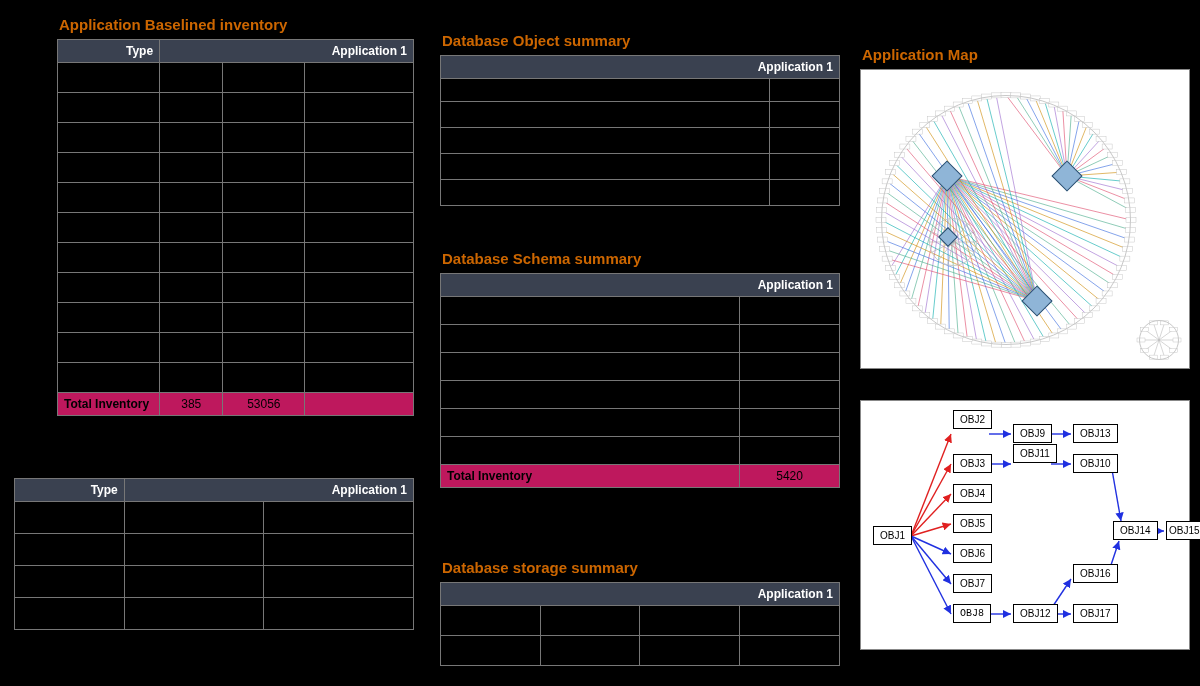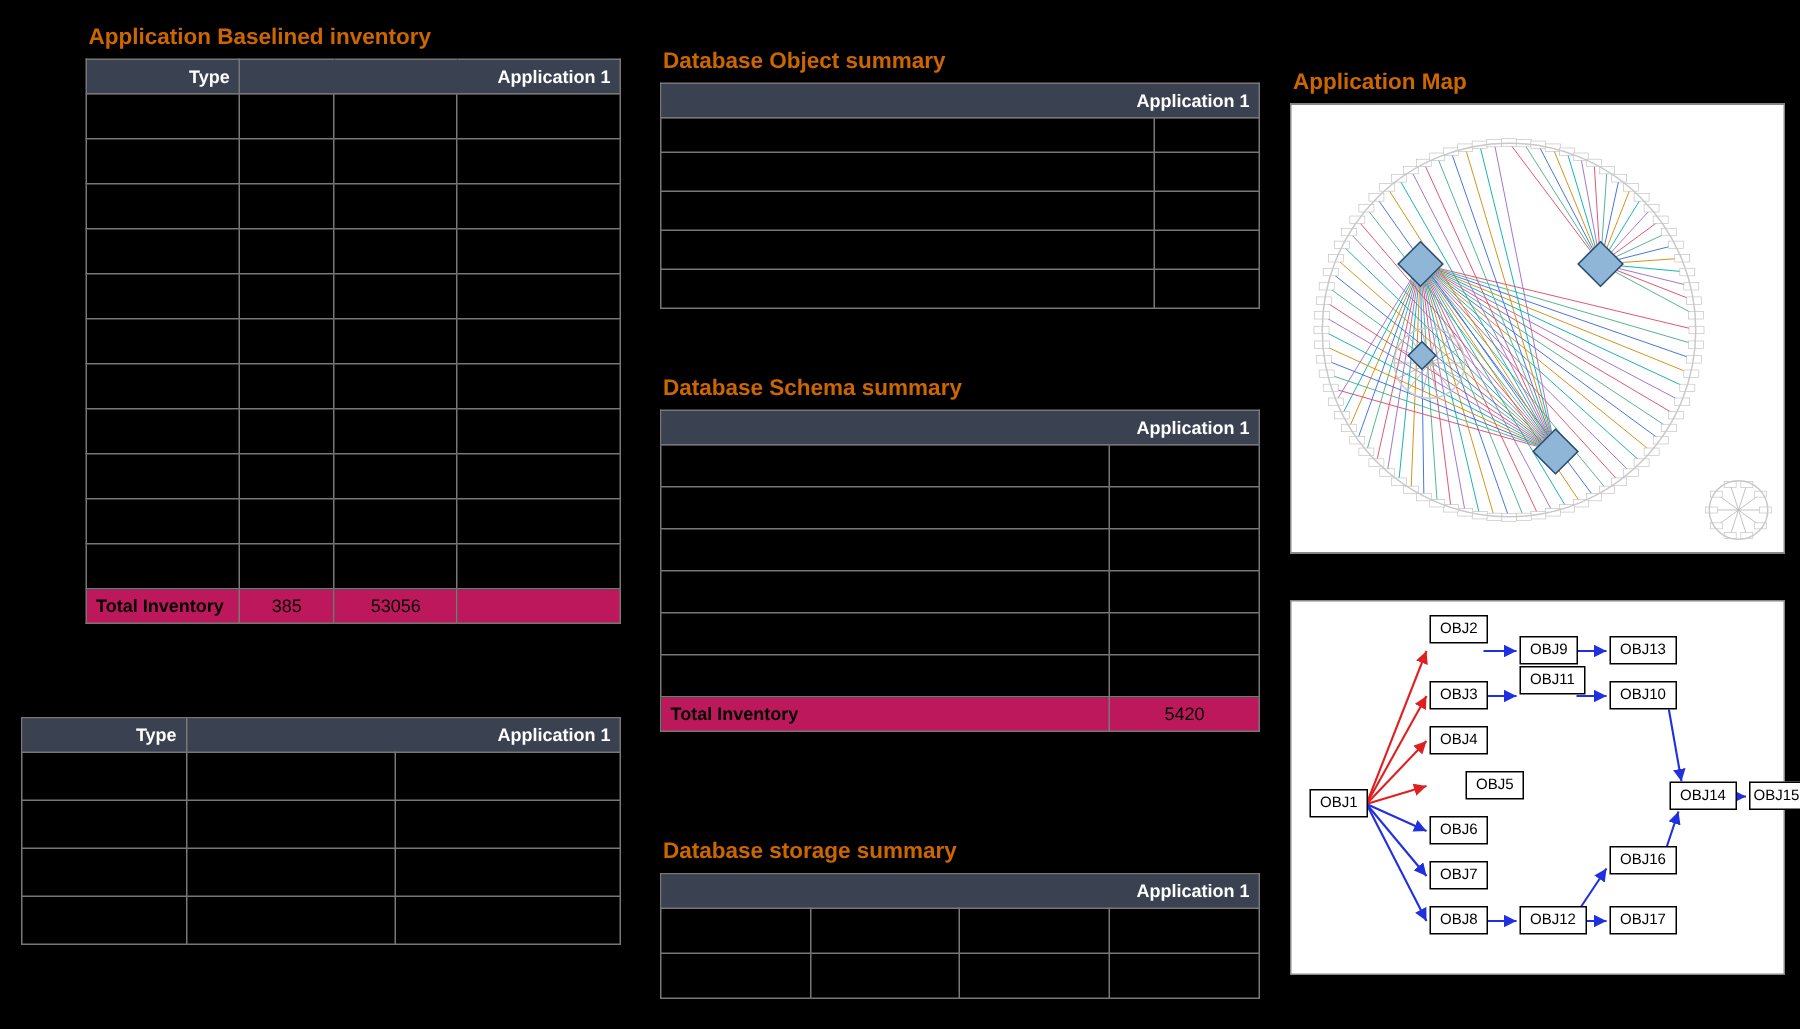--- a/index.html
+++ b/index.html
@@ -564,24 +564,24 @@
         <line class="blue" x1="290" y1="130" x2="303" y2="130" marker-end="url(#ab)"></line>
         <line class="blue" x1="248" y1="170" x2="258" y2="140" marker-end="url(#ab)"></line>
         <line class="blue" x1="128" y1="213" x2="150" y2="213" marker-end="url(#ab)"></line>
         <line class="blue" x1="190" y1="213" x2="210" y2="213" marker-end="url(#ab)"></line>
         <line class="blue" x1="190" y1="208" x2="210" y2="178" marker-end="url(#ab)"></line>
       </svg>
       <div class="node" style="left:12px; top:125px;">OBJ1</div>
       <div class="node" style="left:92px; top:9px;">OBJ2</div>
       <div class="node" style="left:92px; top:53px;">OBJ3</div>
       <div class="node" style="left:92px; top:83px;">OBJ4</div>
-      <div class="node" style="left:92px; top:113px;margin-left:24px;">OBJ5</div>
+      <div class="node" style="left:92px; top:113px;">OBJ5</div>
       <div class="node" style="left:92px; top:143px;">OBJ6</div>
       <div class="node" style="left:92px; top:173px;">OBJ7</div>
-      <div class="node" style="left:92px; top:203px;">OBJ8</div>
+      <div class="node" style="left:92px; top:203px;font-family:Liberation Mono, monospace;">OBJ8</div>
       <div class="node" style="left:152px;top:23px;">OBJ9</div>
       <div class="node" style="left:212px;top:53px;">OBJ10</div>
       <div class="node" style="left:152px;top:43px;">OBJ11</div>
       <div class="node" style="left:152px;top:203px;">OBJ12</div>
       <div class="node" style="left:212px;top:23px;">OBJ13</div>
       <div class="node" style="left:252px;top:120px;">OBJ14</div>
       <div class="node" style="left:305px;top:120px;padding:3px 2px;">OBJ15</div>
       <div class="node" style="left:212px;top:163px;">OBJ16</div>
       <div class="node" style="left:212px;top:203px;">OBJ17</div>
     </div>

